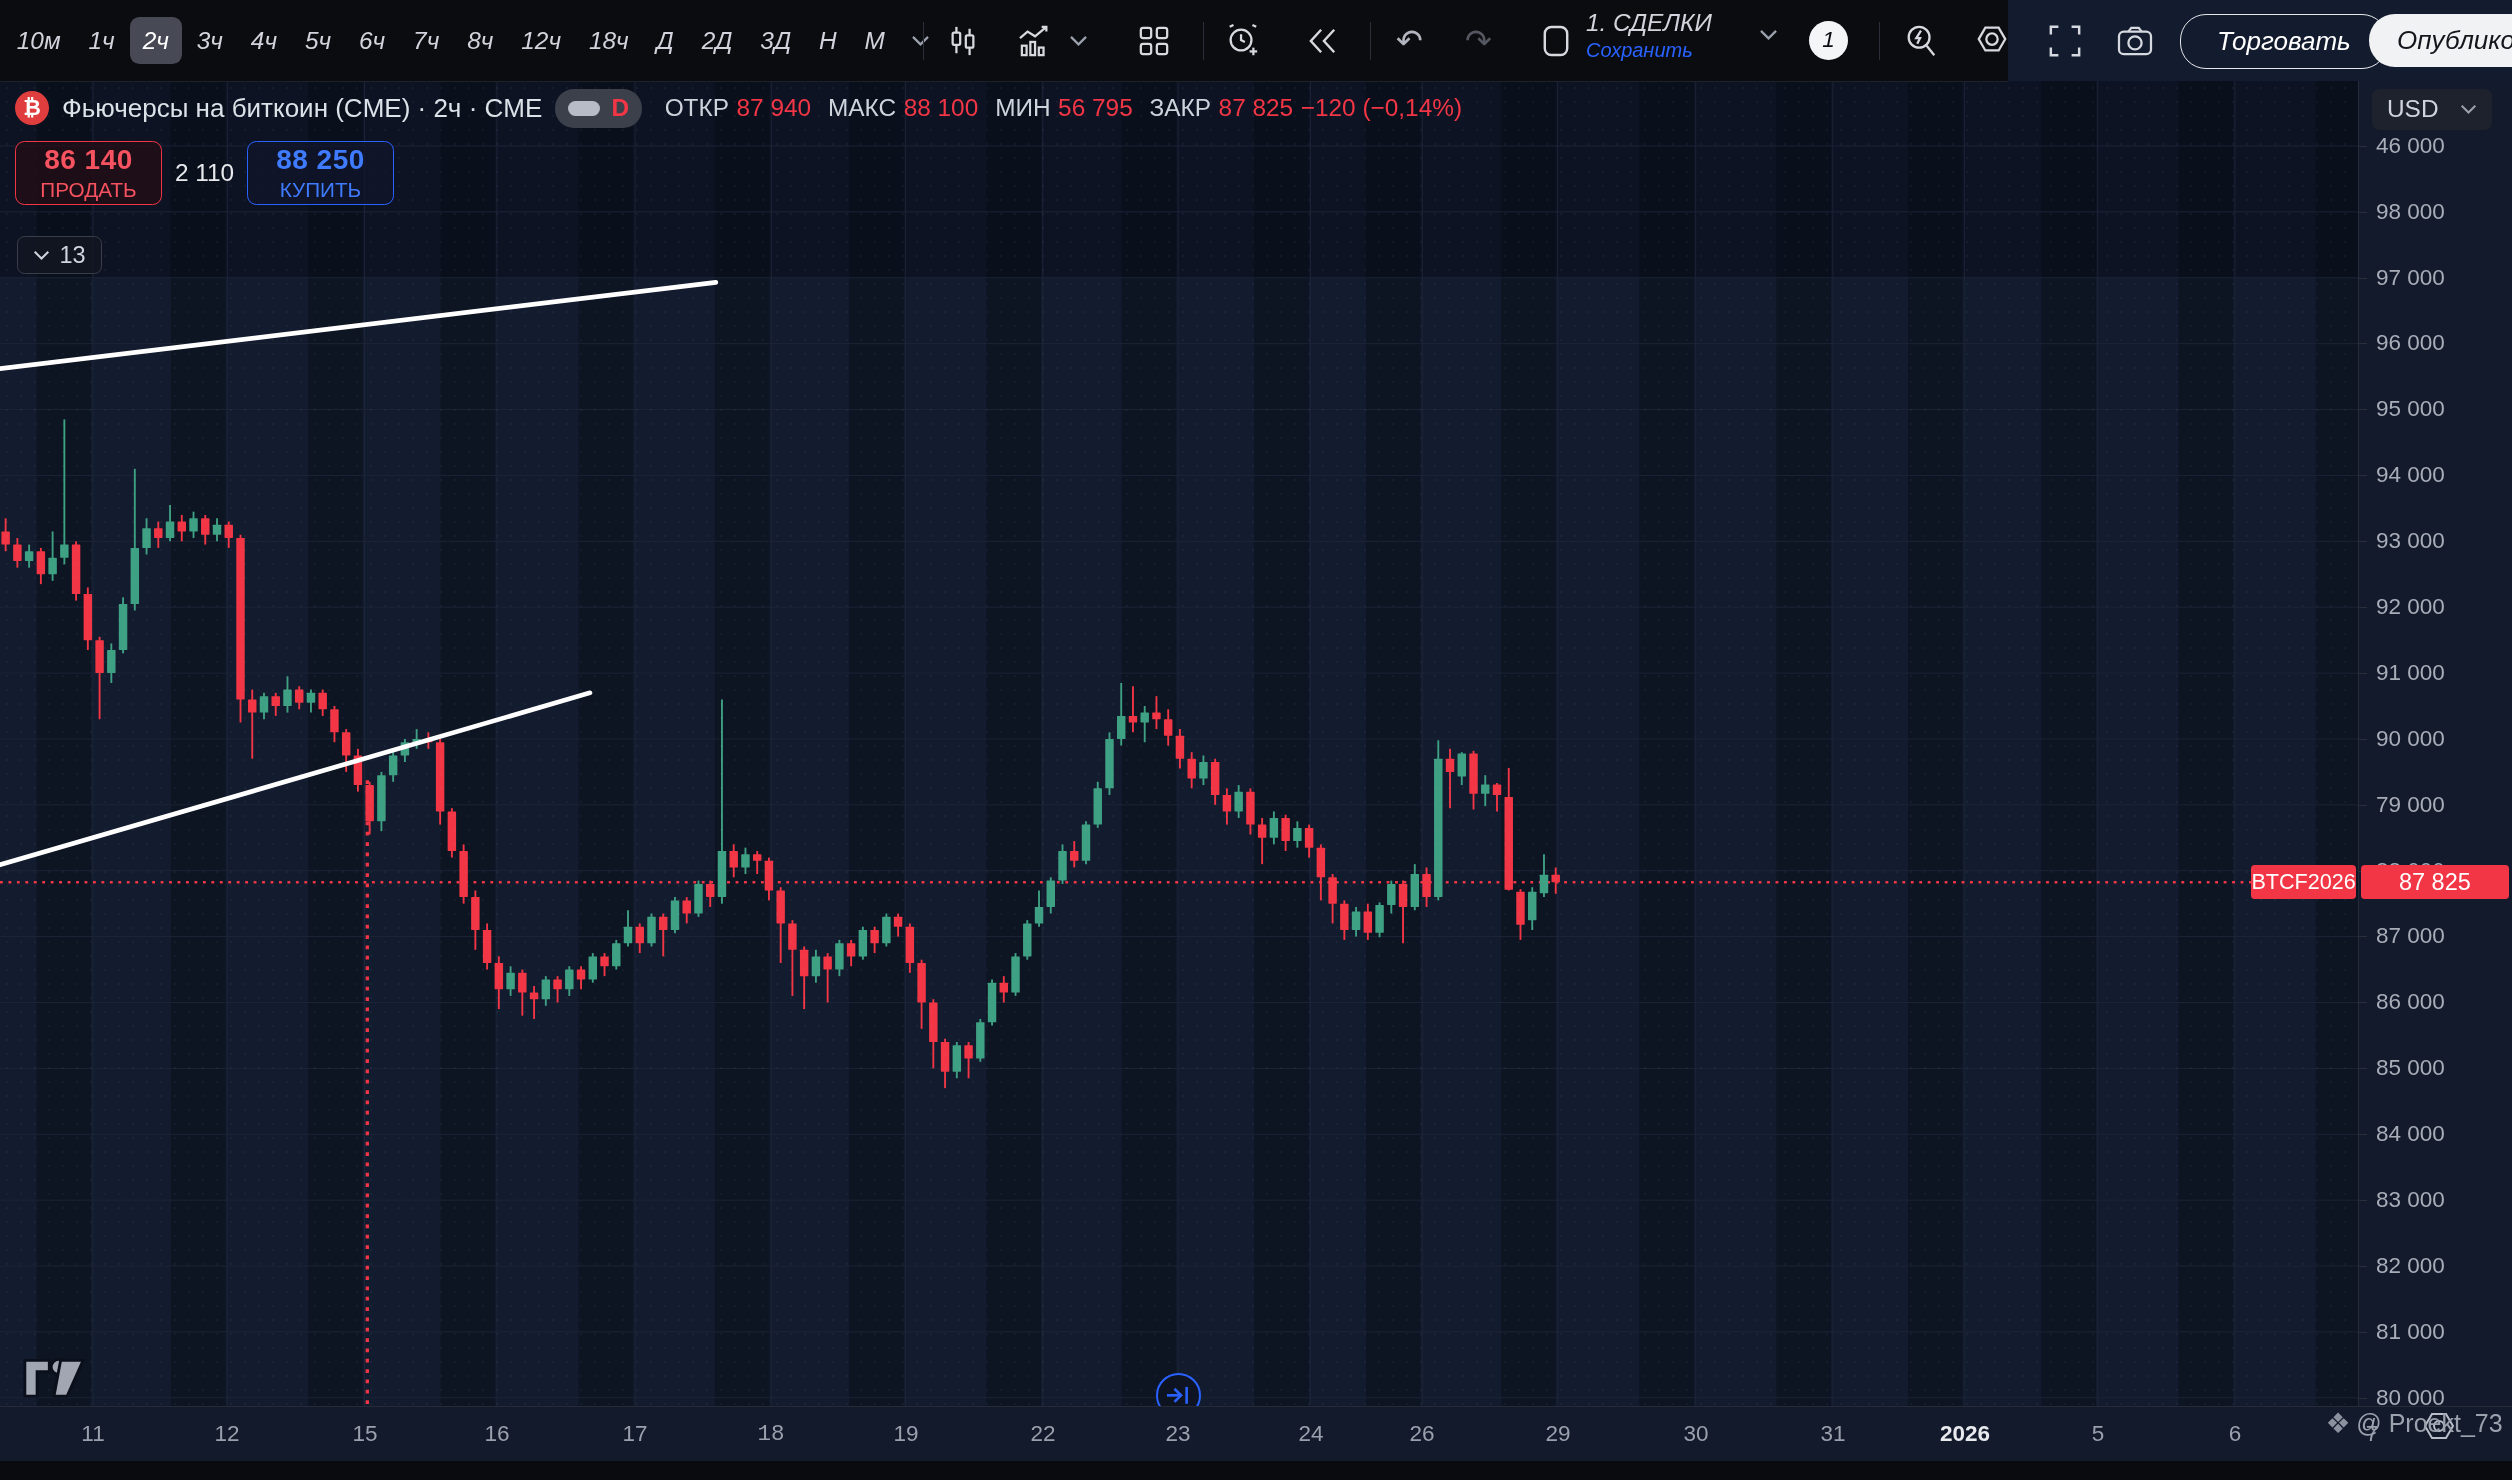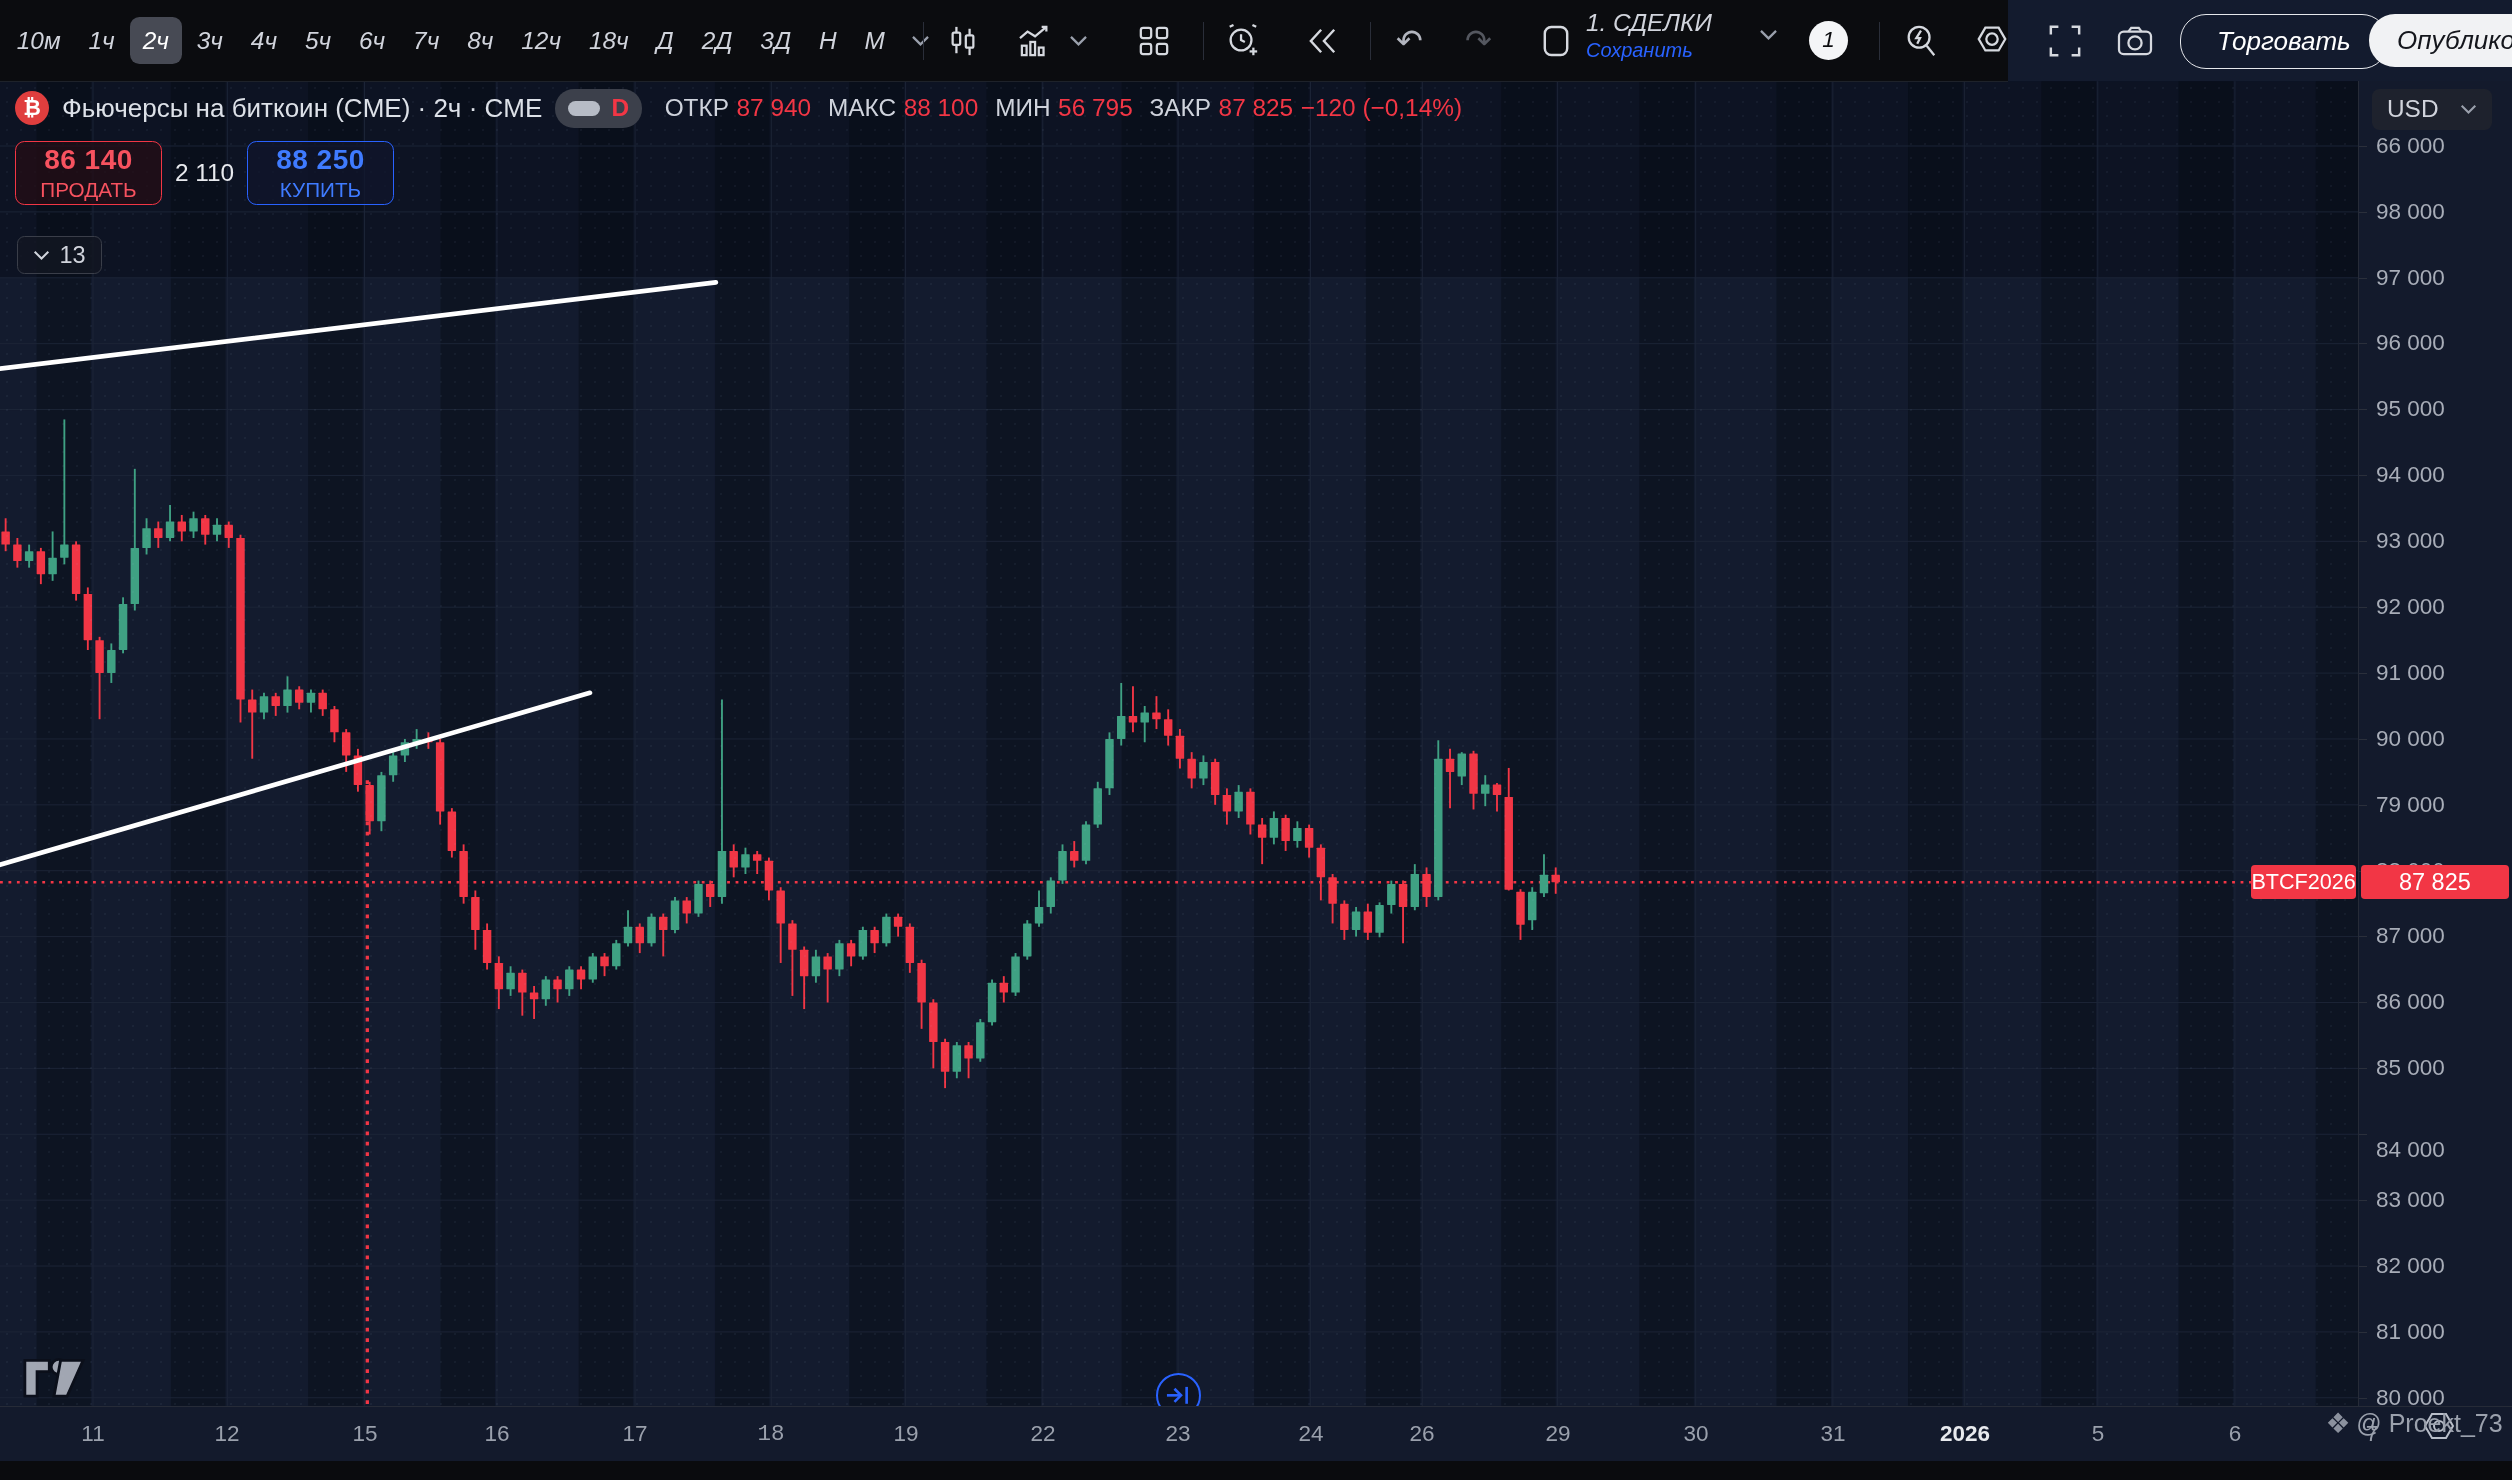--- a/index.html
+++ b/index.html
@@ -626,21 +626,21 @@
 
   <div id="price-axis">
     <div id="usd-btn">
       <span>USD</span>
       <svg width="17" height="10.3" viewBox="0 0 20 12" fill="none" stroke="#9aa0ac" stroke-width="2.4">
           <polyline points="2,2 10,10 18,2"></polyline>
         </svg>
     </div>
     <div id="price-badge" style="top: 801px;">87 825</div>
   <div class="pa-tick" style="top: 65px;"></div>
-      <div class="pa-label" style="top: 65px;">66 000</div>
+      <div class="pa-label" style="top: 65px;">46 000</div>
       <div class="pa-tick" style="top: 131px;"></div>
       <div class="pa-label" style="top: 131px;">98 000</div>
       <div class="pa-tick" style="top: 197px;"></div>
       <div class="pa-label" style="top: 197px;">97 000</div>
       <div class="pa-tick" style="top: 262px;"></div>
       <div class="pa-label" style="top: 262px;">96 000</div>
       <div class="pa-tick" style="top: 328px;"></div>
       <div class="pa-label" style="top: 328px;">95 000</div>
       <div class="pa-tick" style="top: 394px;"></div>
       <div class="pa-label" style="top: 394px;">94 000</div>
@@ -656,21 +656,21 @@
       <div class="pa-label" style="top: 724px;">79 000</div>
       <div class="pa-tick" style="top: 790px;"></div>
       <div class="pa-label" style="top: 790px;">88 000</div>
       <div class="pa-tick" style="top: 855px;"></div>
       <div class="pa-label" style="top: 855px;">87 000</div>
       <div class="pa-tick" style="top: 921px;"></div>
       <div class="pa-label" style="top: 921px;">86 000</div>
       <div class="pa-tick" style="top: 987px;"></div>
       <div class="pa-label" style="top: 987px;">85 000</div>
       <div class="pa-tick" style="top: 1053px;"></div>
-      <div class="pa-label" style="top: 1053px; margin-top: 16px;">84 000</div>
+      <div class="pa-label" style="top: 1053px;">84 000</div>
       <div class="pa-tick" style="top: 1119px;"></div>
       <div class="pa-label" style="top: 1119px;">83 000</div>
       <div class="pa-tick" style="top: 1185px;"></div>
       <div class="pa-label" style="top: 1185px;">82 000</div>
       <div class="pa-tick" style="top: 1251px;"></div>
       <div class="pa-label" style="top: 1251px;">81 000</div>
       <div class="pa-tick" style="top: 1317px;"></div>
       <div class="pa-label" style="top: 1317px;">80 000</div>
     </div>
 

